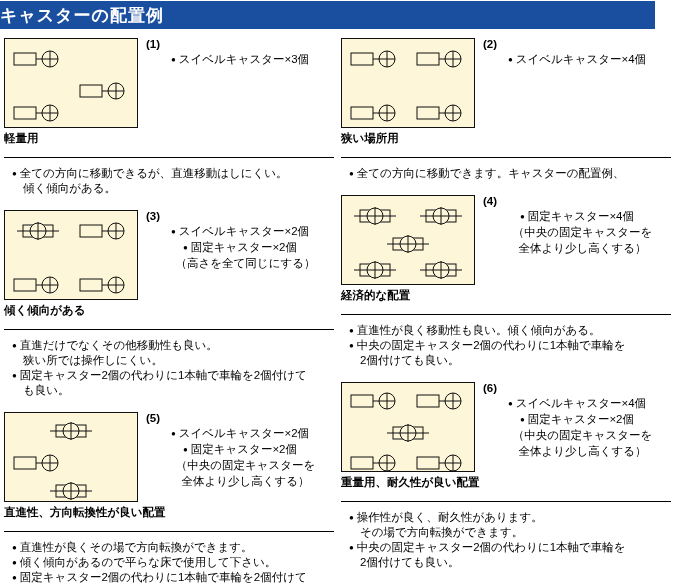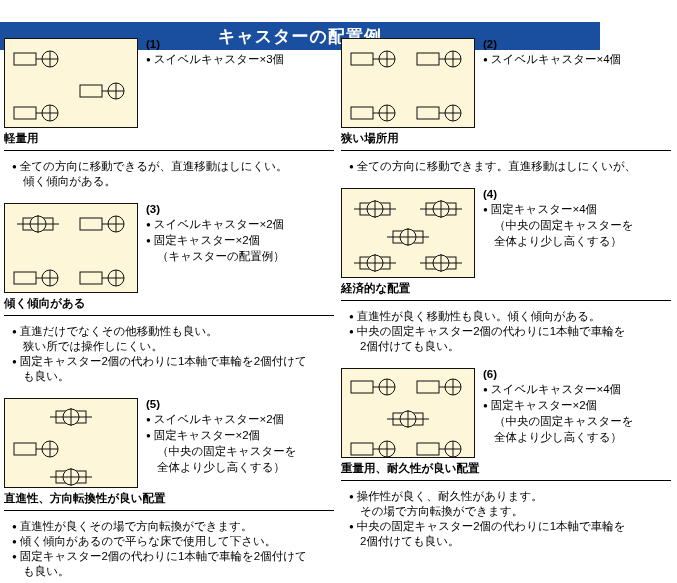--- a/index.html
+++ b/index.html
@@ -5,23 +5,23 @@
   html,body{margin:0;padding:0;}
   body{
     width:677px;height:583px;
     background:#ffffff;
     font-family:"Liberation Sans","DejaVu Sans",sans-serif;
     color:#000;
     position:relative;
     overflow:hidden;
   }
   .title-bar{
-    position:absolute;left:0;top:22px;width:600px;height:28px;
+    position:absolute;left:0;top:1px;width:655px;height:28px;
     background:#1a4fa0;
-    display:flex;align-items:center;justify-content:center;
+    display:flex;align-items:center;justify-content:flex-start;
   }
   .title-bar .title-text{
     color:#ffffff;font-size:17px;font-weight:bold;letter-spacing:1px;
   }
   .col{position:absolute;width:330px;}
   .colL{left:4px;}
   .colR{left:341px;}
 
   .case{position:relative;margin-bottom:0;}
   .case-row{display:flex;align-items:flex-start;}
@@ -29,31 +29,31 @@
     width:132px;height:88px;
     background:#fdf6d8;
     border:1px solid #111;
     position:relative;
     flex:0 0 auto;
   }
   .caster{position:absolute;}
   
   .legend{margin-left:8px;flex:1;}
   .legend .num{font-size:11.5px;font-weight:bold;margin-bottom:2px;}
-  .legend ul{list-style:none;margin:0;padding:0;}
+  .legend ul{list-style:none;margin:0;padding:0;text-align:center;}
   .legend li{
     font-size:11.5px;line-height:15px;
     text-indent:-11px;padding-left:11px;margin-bottom:1px;
   }
   .legend li.sub{text-indent:0;padding-left:11px;}
   .bullet:before{content:"●";font-size:8px;margin-right:3px;vertical-align:1px;}
   .heading{
     font-size:11.5px;font-weight:bold;margin:3px 0 2px 0;
     border-bottom:1px solid #000;display:block;width:100%;
-    padding-bottom:4px;
+    padding-bottom:11px;
   }
   .notes{margin:8px;padding:0;list-style:none;}
   .notes li{
     font-size:11.5px;line-height:15px;
     text-indent:-11px;padding-left:11px;
   }
   .notes li.cont{text-indent:0;padding-left:11px;}
   .spacer{height:6px;}
 </style>
 </head>
@@ -135,21 +135,21 @@
                 <circle cx="37" cy="12" r="8" fill="#fdf6d8" stroke="#111" stroke-width="1"></circle>
                 <line x1="29" y1="12" x2="45" y2="12" stroke="#111" stroke-width="1"></line>
                 <line x1="37" y1="4" x2="37" y2="20" stroke="#111" stroke-width="1"></line>
               </svg></div>
           </div>
           <div class="legend">
             <div class="num">(3)</div>
             <ul>
               <li class=""><span class="bullet"></span><span>スイベルキャスター×2個</span></li>
               <li class=""><span class="bullet"></span><span>固定キャスター×2個</span></li>
-              <li class="sub"><span>（キャスターの配置例）</span></li>
+              <li class="sub"><span>（高さを全て同じにする）</span></li>
             </ul>
           </div>
         </div>
         <div class="heading">傾く傾向がある</div>
         <ul class="notes">
           <li class=""><span class="bullet"></span><span>直進だけでなくその他移動性も良い。</span></li>
           <li class="cont"><span>狭い所では操作しにくい。</span></li>
           <li class=""><span class="bullet"></span><span>固定キャスター2個の代わりに1本軸で車輪を2個付けて</span></li>
           <li class="cont"><span>も良い。</span></li>
         </ul>
@@ -237,21 +237,21 @@
           </div>
           <div class="legend">
             <div class="num">(2)</div>
             <ul>
               <li class=""><span class="bullet"></span><span>スイベルキャスター×4個</span></li>
             </ul>
           </div>
         </div>
         <div class="heading">狭い場所用</div>
         <ul class="notes">
-          <li class=""><span class="bullet"></span><span>全ての方向に移動できます。直進移動はしにくいが、</span></li>
+          <li class=""><span class="bullet"></span><span>全ての方向に移動できます。キャスターの配置例、</span></li>
         </ul>
       </div>
     </div>
   <div class="spacer"></div>
   <div id="case-3">
       <div class="case">
         <div class="case-row">
           <div class="diagram">
             <div class="caster" style="left: 8px; top: 8px;"><svg width="50" height="24" viewBox="0 0 50 24">
                 <rect x="10" y="6" width="30" height="12" fill="#fdf6d8" stroke="#111" stroke-width="1"></rect>

